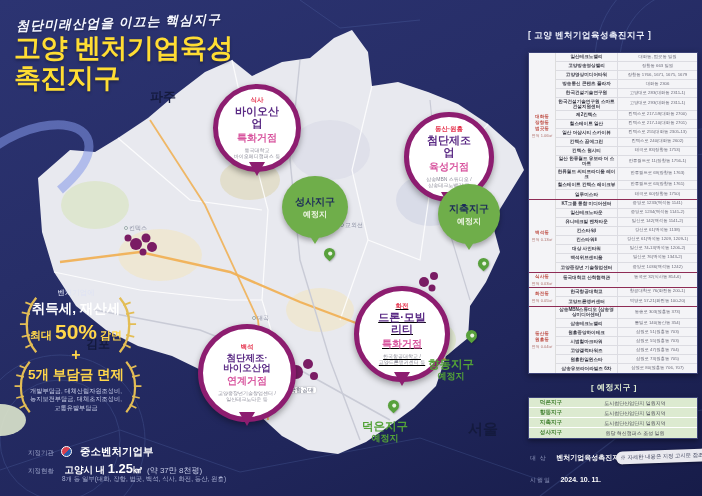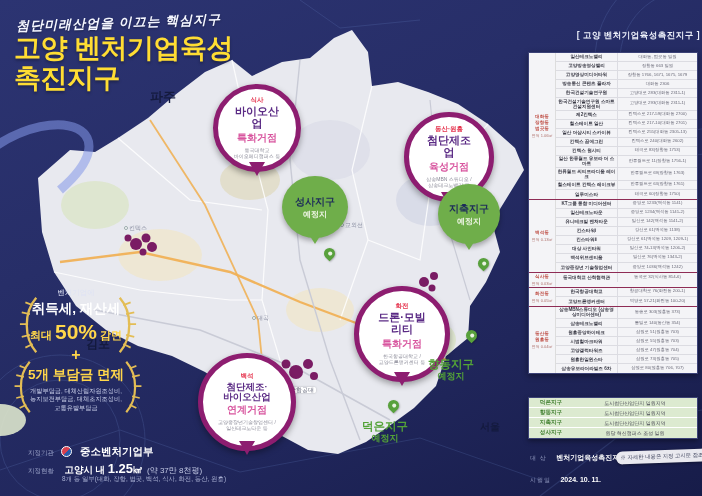--- a/index.html
+++ b/index.html
@@ -19,22 +19,22 @@
     text-align:center;z-index:6;box-shadow:0 3px 6px rgba(0,0,0,.35);}
   .badge::after{content:"";position:absolute;left:50%;bottom:-17px;transform:translateX(-50%);
     border:8px solid transparent;border-top:14px solid #8d1d70;}
   .bz{color:#e5334d;font-weight:bold;font-size:6.5px;}
   .bn{color:#5b2b85;font-weight:900;font-size:11px;line-height:1.05;white-space:pre-line;margin:1px 17px;}
   .br{color:#d8569f;font-weight:bold;font-size:10px;margin-bottom:2px;}
   .bd{color:#8a8a97;font-size:5px;line-height:1.3;white-space:pre-line;}
   .b1{left:62px;top:126px;width:106px;height:106px;}
   .b2{left:213px;top:84px;width:88px;height:88px;}
   .b3{left:404px;top:112px;width:90px;height:90px;}
-  .b4{left:354px;top:286px;width:96px;height:96px;}
-  .b5{left:198px;top:353px;width:98px;height:98px;}
+  .b4{left:354px;top:286px;width:96px;height:96px;text-decoration:underline;}
+  .b5{left:198px;top:324px;width:98px;height:98px;}
   .b5 .bn{font-size:9.5px;}
   
   .gbub{background:#6fae4a;border-radius:50%;display:flex;flex-direction:column;align-items:center;
     justify-content:center;text-align:center;z-index:6;box-shadow:0 3px 5px rgba(0,0,0,.3);}
   .gbub::after{content:"";position:absolute;left:50%;bottom:-13px;transform:translateX(-50%);
     border:7px solid transparent;border-top:11px solid #6fae4a;}
   .g1{left:282px;top:176px;width:66px;height:62px;}
   .g2{left:438px;top:184px;width:62px;height:60px;}
   .gn{color:#1d2b5a;font-weight:900;font-size:10px;}
   .gs{color:#eef5e4;font-size:8px;font-weight:bold;}
@@ -64,21 +64,21 @@
   .fl-label{color:#98a0c6;font-size:6.5px;}
   .fl-auth{color:#fff;font-weight:900;font-size:10.5px;}
   .logo{display:inline-block;width:11px;height:11px;border-radius:50%;vertical-align:-2px;margin:0 3px;
     background:linear-gradient(135deg,#d8404f 0 50%,#2a5cab 50% 100%);border:1.5px solid #fff;}
   .fl-status-b{color:#fff;font-weight:900;font-size:9.5px;}
   .fl-status-b .big{font-size:13px;}
   .fl-status-r{color:#c3c9e4;font-size:8px;}
   .fl-sub{color:#aab1d4;font-size:6.4px;}
   
   .panel{left:528px;top:26px;width:172px;height:466px;z-index:6;}
-  .p-head{position:absolute;top:4px;left:0;width:100%;text-align:right;color:#eef1fb;
+  .p-head{position:absolute;top:4px;left:0;width:100%;text-align:left;color:#eef1fb;
     font-weight:bold;font-size:8.5px;letter-spacing:.5px;}
   .p-table{position:absolute;top:26px;left:0;width:170px;background:#f4f4f7;
     border:1px solid #3c4277;box-shadow:0 2px 6px rgba(0,0,0,.4);}
   .tg{display:flex;border-top:1px solid #8e2c55;}
   .tg:first-child{border-top:none;}
   .tg-label{width:27px;flex:0 0 27px;display:flex;flex-direction:column;align-items:center;
     justify-content:center;border-right:.5px solid #ddd;padding:1px 0;}
   .tg-zone{color:#bf4f46;font-weight:bold;font-size:4.6px;line-height:1.3;white-space:pre-line;text-align:center;}
   .tg-area{color:#b0736e;font-size:4px;margin-top:1px;}
   .tg-rows{flex:1;display:flex;flex-direction:column;}
@@ -181,21 +181,21 @@
     <path d="M-10,150 C60,100 130,130 60,190" stroke="#8398e8" stroke-width="9" fill="none" opacity=".55"></path>
   </svg>
 
   <div class="abs tagline">첨단미래산업을 이끄는 핵심지구</div>
   <div class="abs main-title">고양 벤처기업육성
 촉진지구</div>
 
   <div class="abs region" style="left:150px;top:88px;font-size:13px">파주</div>
   <div class="abs region" style="left:456px;top:192px;font-size:11px">양주</div>
   <div class="abs region" style="left:86px;top:336px;font-size:12px">김포</div>
-  <div class="abs region" style="left:480px;top:420px;font-size:10px">서울</div>
+  <div class="abs region" style="left:468px;top:420px;font-size:15px">서울</div>
 
   <div class="abs lm" style="left:124px;top:224px"><span class="dot"></span><span>킨텍스</span></div>
   <div class="abs lm" style="left:252px;top:314px"><span class="dot"></span><span>대곡</span></div>
   <div class="abs lm" style="left:340px;top:221px"><span class="dot"></span><span>교외선</span></div>
   <div class="abs lm" style="left:282px;top:386px"><span class="chip">한국항공대</span></div>
 
   <div class="abs badge b2">
     <div class="bz">식사</div>
     <div class="bn">바이오산업</div>
     <div class="br">특화거점</div>
@@ -485,20 +485,21 @@
       <div class="tr-addr">삼원로 73(원흥동 705)</div>
     </div>
 
     <div class="trow">
       <div class="tr-name">삼송유보라더라빌즈 6차</div>
       <div class="tr-addr">삼원로 80(원흥동 706, 707)</div>
     </div>
   </div>
     </div>
   </div>
+    <div class="p-phead">[ 예정지구 ]</div>
     <div class="p-planned">
     <div class="prow">
       <div class="pr-name">덕은지구</div>
       <div class="pr-val">도시첨단산업단지 일원지역</div>
     </div>
 
     <div class="prow">
       <div class="pr-name">향동지구</div>
       <div class="pr-val">도시첨단산업단지 일원지역</div>
     </div>

